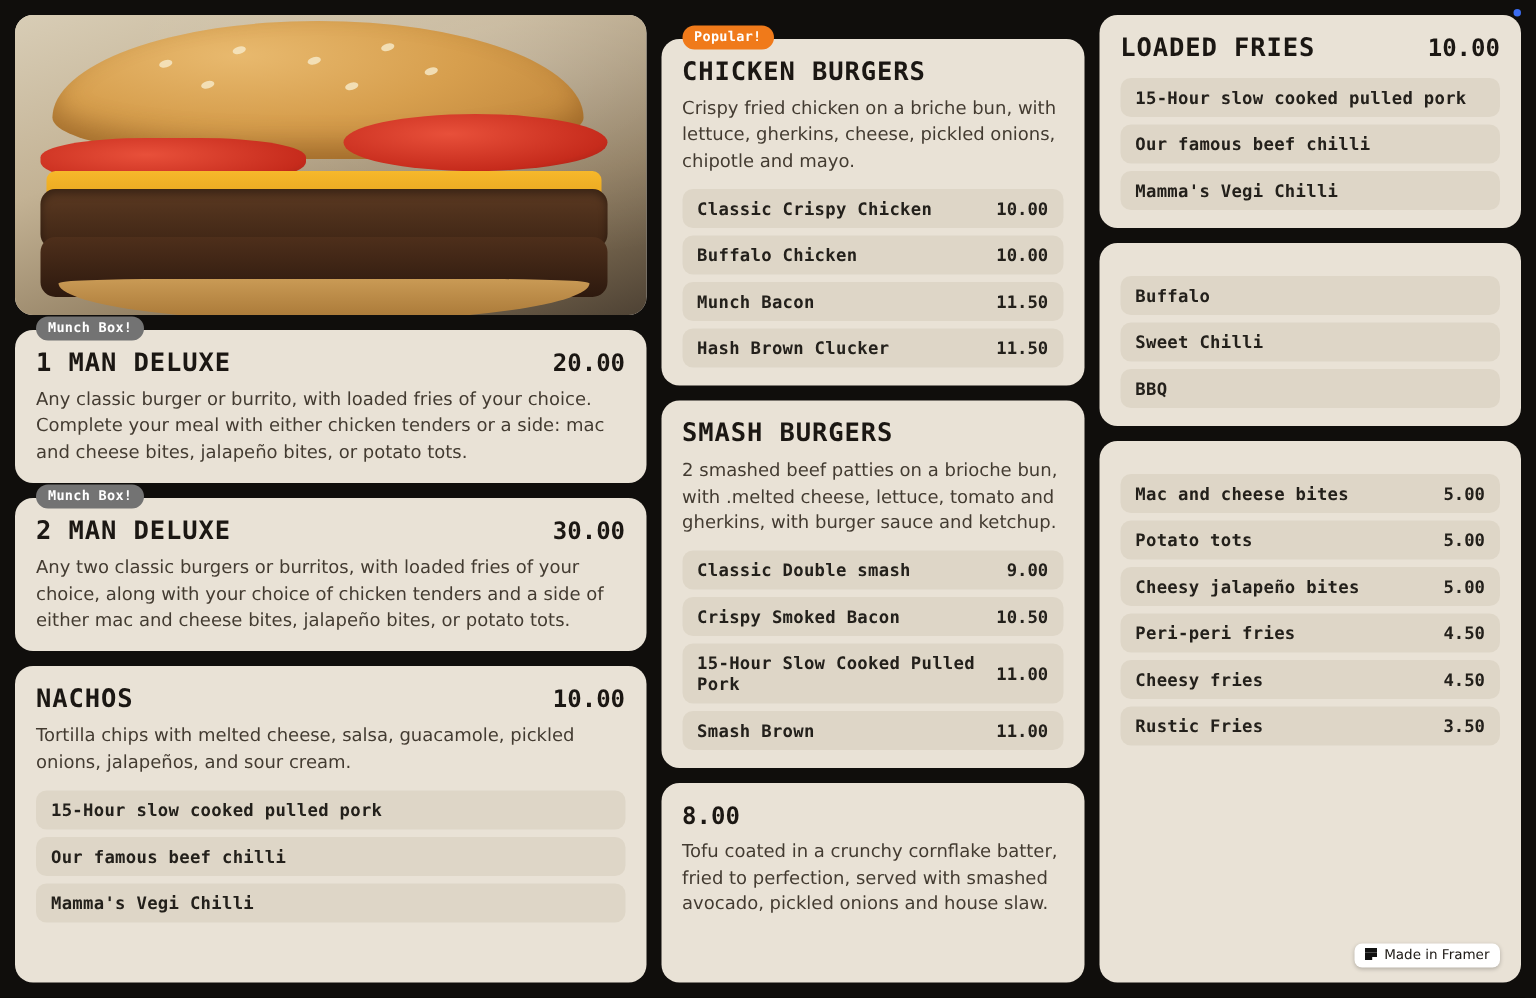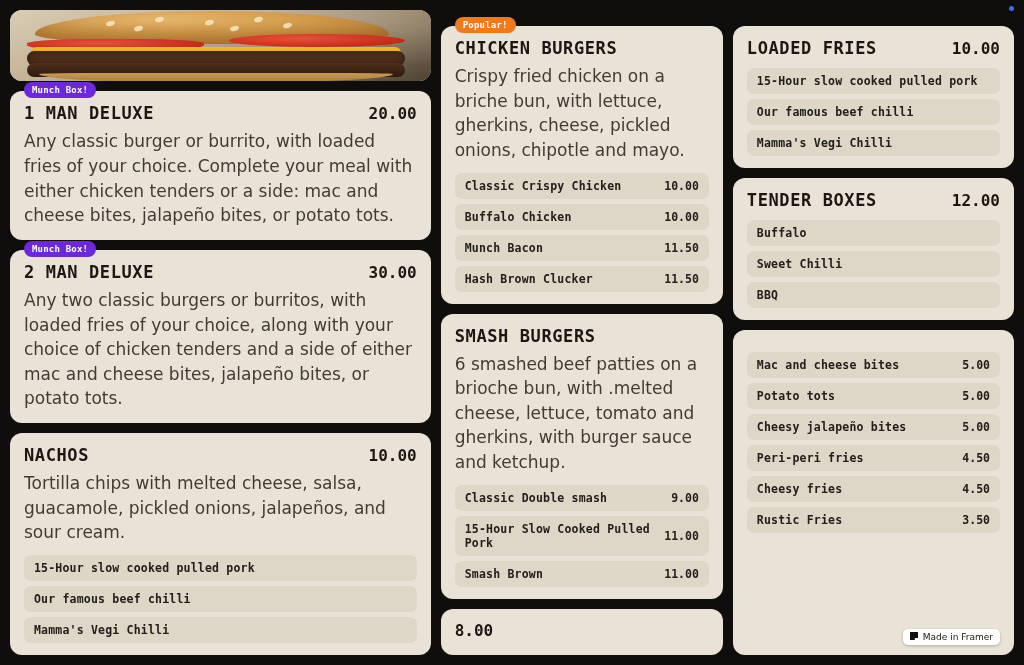--- a/index.html
+++ b/index.html
@@ -88,21 +88,21 @@
   .bun-bot {
     position: absolute; left: 7%; bottom: -2%;
     width: 84%; height: 14%;
     background: linear-gradient(180deg, #c99a55 0%, #a87736 100%);
     border-radius: 20% 20% 50% 50% / 10% 10% 90% 90%;
   }
 
   .badge {
     position: absolute;
     top: -9px; left: 14px;
-    background: #6d28d9;
+    background: #737373;
     color: #fff;
     font-family: "DejaVu Sans Mono", monospace;
     font-size: 9px;
     font-weight: bold;
     padding: 3px 8px;
     border-radius: 9px;
     letter-spacing: .2px;
   }
   .badge.popular { background: #f07a1a; }
 
@@ -120,21 +120,21 @@
   }
   .price {
     font-family: "DejaVu Sans Mono", monospace;
     font-weight: bold;
     font-size: 16px;
     color: #1b1713;
     white-space: nowrap;
   }
   .desc {
     margin-top: 6px;
-    font-size: 17px;
+    font-size: 12px;
     line-height: 1.45;
     color: #433b31;
   }
   .rows { margin-top: 10px; display: flex; flex-direction: column; gap: 5px; }
   .row {
     background: #ded6c7;
     border-radius: 7px;
     padding: 6px 10px;
     display: flex; align-items: center; justify-content: space-between;
     gap: 8px;
@@ -277,48 +277,53 @@
           <span class="row-price">11.50</span>
         </div>
       </div>
     </div>
 
     <div class="card">
       <div class="head">
         <span class="title">Smash Burgers</span>
 
       </div>
-      <div class="desc">6 smashed beef patties on a brioche bun, with .melted cheese, lettuce, tomato and gherkins, with burger sauce and ketchup.</div>
+      <div class="desc">2 smashed beef patties on a brioche bun, with .melted cheese, lettuce, tomato and gherkins, with burger sauce and ketchup.</div>
       <div class="rows">
         <div class="row">
           <span class="row-name">Classic Double smash</span>
           <span class="row-price">9.00</span>
         </div>
         <div class="row">
+          <span class="row-name">Crispy Smoked Bacon</span>
+          <span class="row-price">10.50</span>
+        </div>
+        <div class="row">
           <span class="row-name">15-Hour Slow Cooked Pulled Pork</span>
           <span class="row-price">11.00</span>
         </div>
         <div class="row">
           <span class="row-name">Smash Brown</span>
           <span class="row-price">11.00</span>
         </div>
       </div>
     </div>
 
     <div class="card tall">
       <div class="head">
         <span class="price">8.00</span>
       </div>
+      <div class="desc">Tofu coated in a crunchy cornflake batter, fried to perfection, served with smashed avocado, pickled onions and house slaw.</div>
     </div>
 
   </div>
 
   <div class="col col-right">
 
-    <div class="card" style="margin-top:16px">
+    <div class="card" style="">
       <div class="head">
         <span class="title">Loaded Fries</span>
         <span class="price">10.00</span>
       </div>
       <div class="rows">
         <div class="row">
           <span class="row-name">15-Hour slow cooked pulled pork</span>
 
         </div>
         <div class="row">
@@ -326,24 +331,20 @@
 
         </div>
         <div class="row">
           <span class="row-name">Mamma's Vegi Chilli</span>
 
         </div>
       </div>
     </div>
 
     <div class="card">
-      <div class="head">
-        <span class="title">Tender Boxes</span>
-        <span class="price">12.00</span>
-      </div>
       <div class="rows">
         <div class="row">
           <span class="row-name">Buffalo</span>
 
         </div>
         <div class="row">
           <span class="row-name">Sweet Chilli</span>
 
         </div>
         <div class="row">

